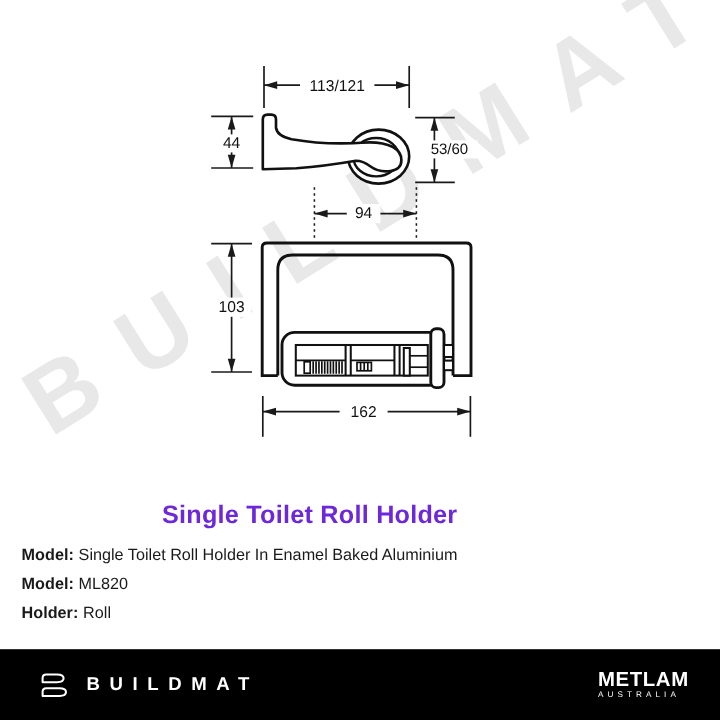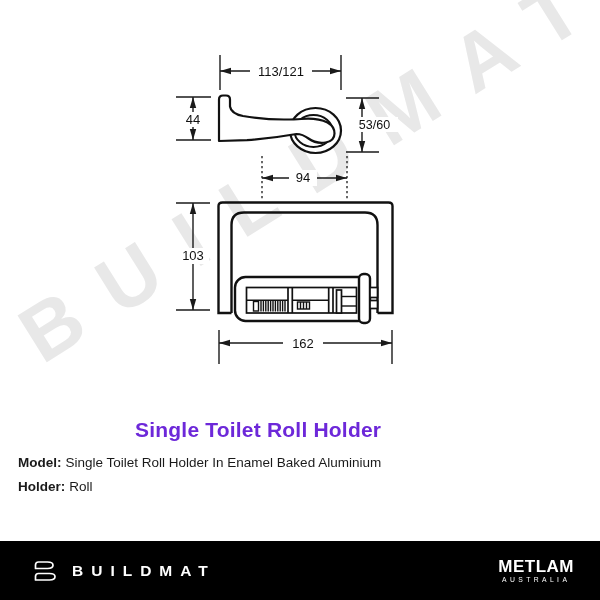--- a/index.html
+++ b/index.html
@@ -36,21 +36,21 @@
     position:absolute; left:0; top:541px; width:600px; height:59px;
     background:#000000; display:flex; align-items:center;
     justify-content:space-between; padding:0 26px 0 30px;
   }
   .brand { display:flex; align-items:center; }
   .brand-icon { display:block; margin-right:12px; }
   .brand-word {
     color:#ffffff; font-weight:700; font-size:15.5px;
     letter-spacing:8px; white-space:nowrap;
   }
-  .partner { text-align:center; color:#ffffff; line-height:1; }
+  .partner { text-align:left; color:#ffffff; line-height:1; }
   .partner-name {
     display:block; font-weight:800; font-size:17px; letter-spacing:0.5px;
   }
   .partner-sub {
     display:block; font-weight:400; font-size:6.8px; letter-spacing:3.4px;
     margin-top:2px;
   }
 </style>
 </head>
 <body>
@@ -157,20 +157,23 @@
     <rect x="283" y="335" width="40" height="16" fill="#fff"></rect>
     <text x="303" y="347.5">162</text>
   </svg>
 
   <div class="info">
     <h1>Single Toilet Roll Holder</h1>
     <p class="field">
       <span class="label">Model:</span><span>Single Toilet Roll Holder In Enamel Baked Aluminium</span>
     </p>
     <p class="field">
+      <span class="label">Model:</span><span>ML820</span>
+    </p>
+    <p class="field">
       <span class="label">Holder:</span><span>Roll</span>
     </p>
   </div>
 
   <div class="footer">
     <div class="brand">
       <svg class="brand-icon" width="30" height="28" viewBox="0 0 30 28" fill="none" stroke="#ffffff" stroke-width="1.7" stroke-linejoin="round">
         <path d="M5.5,11.5 V8 Q5.5,5 8.5,5 H17.5 Q23,5 23,8.25 Q23,11.5 17.5,11.5 Z"></path>
         <path d="M5.5,23 V19.5 Q5.5,16.5 8.5,16.5 H19.5 Q25,16.5 25,19.75 Q25,23 19.5,23 Z"></path>
       </svg>

